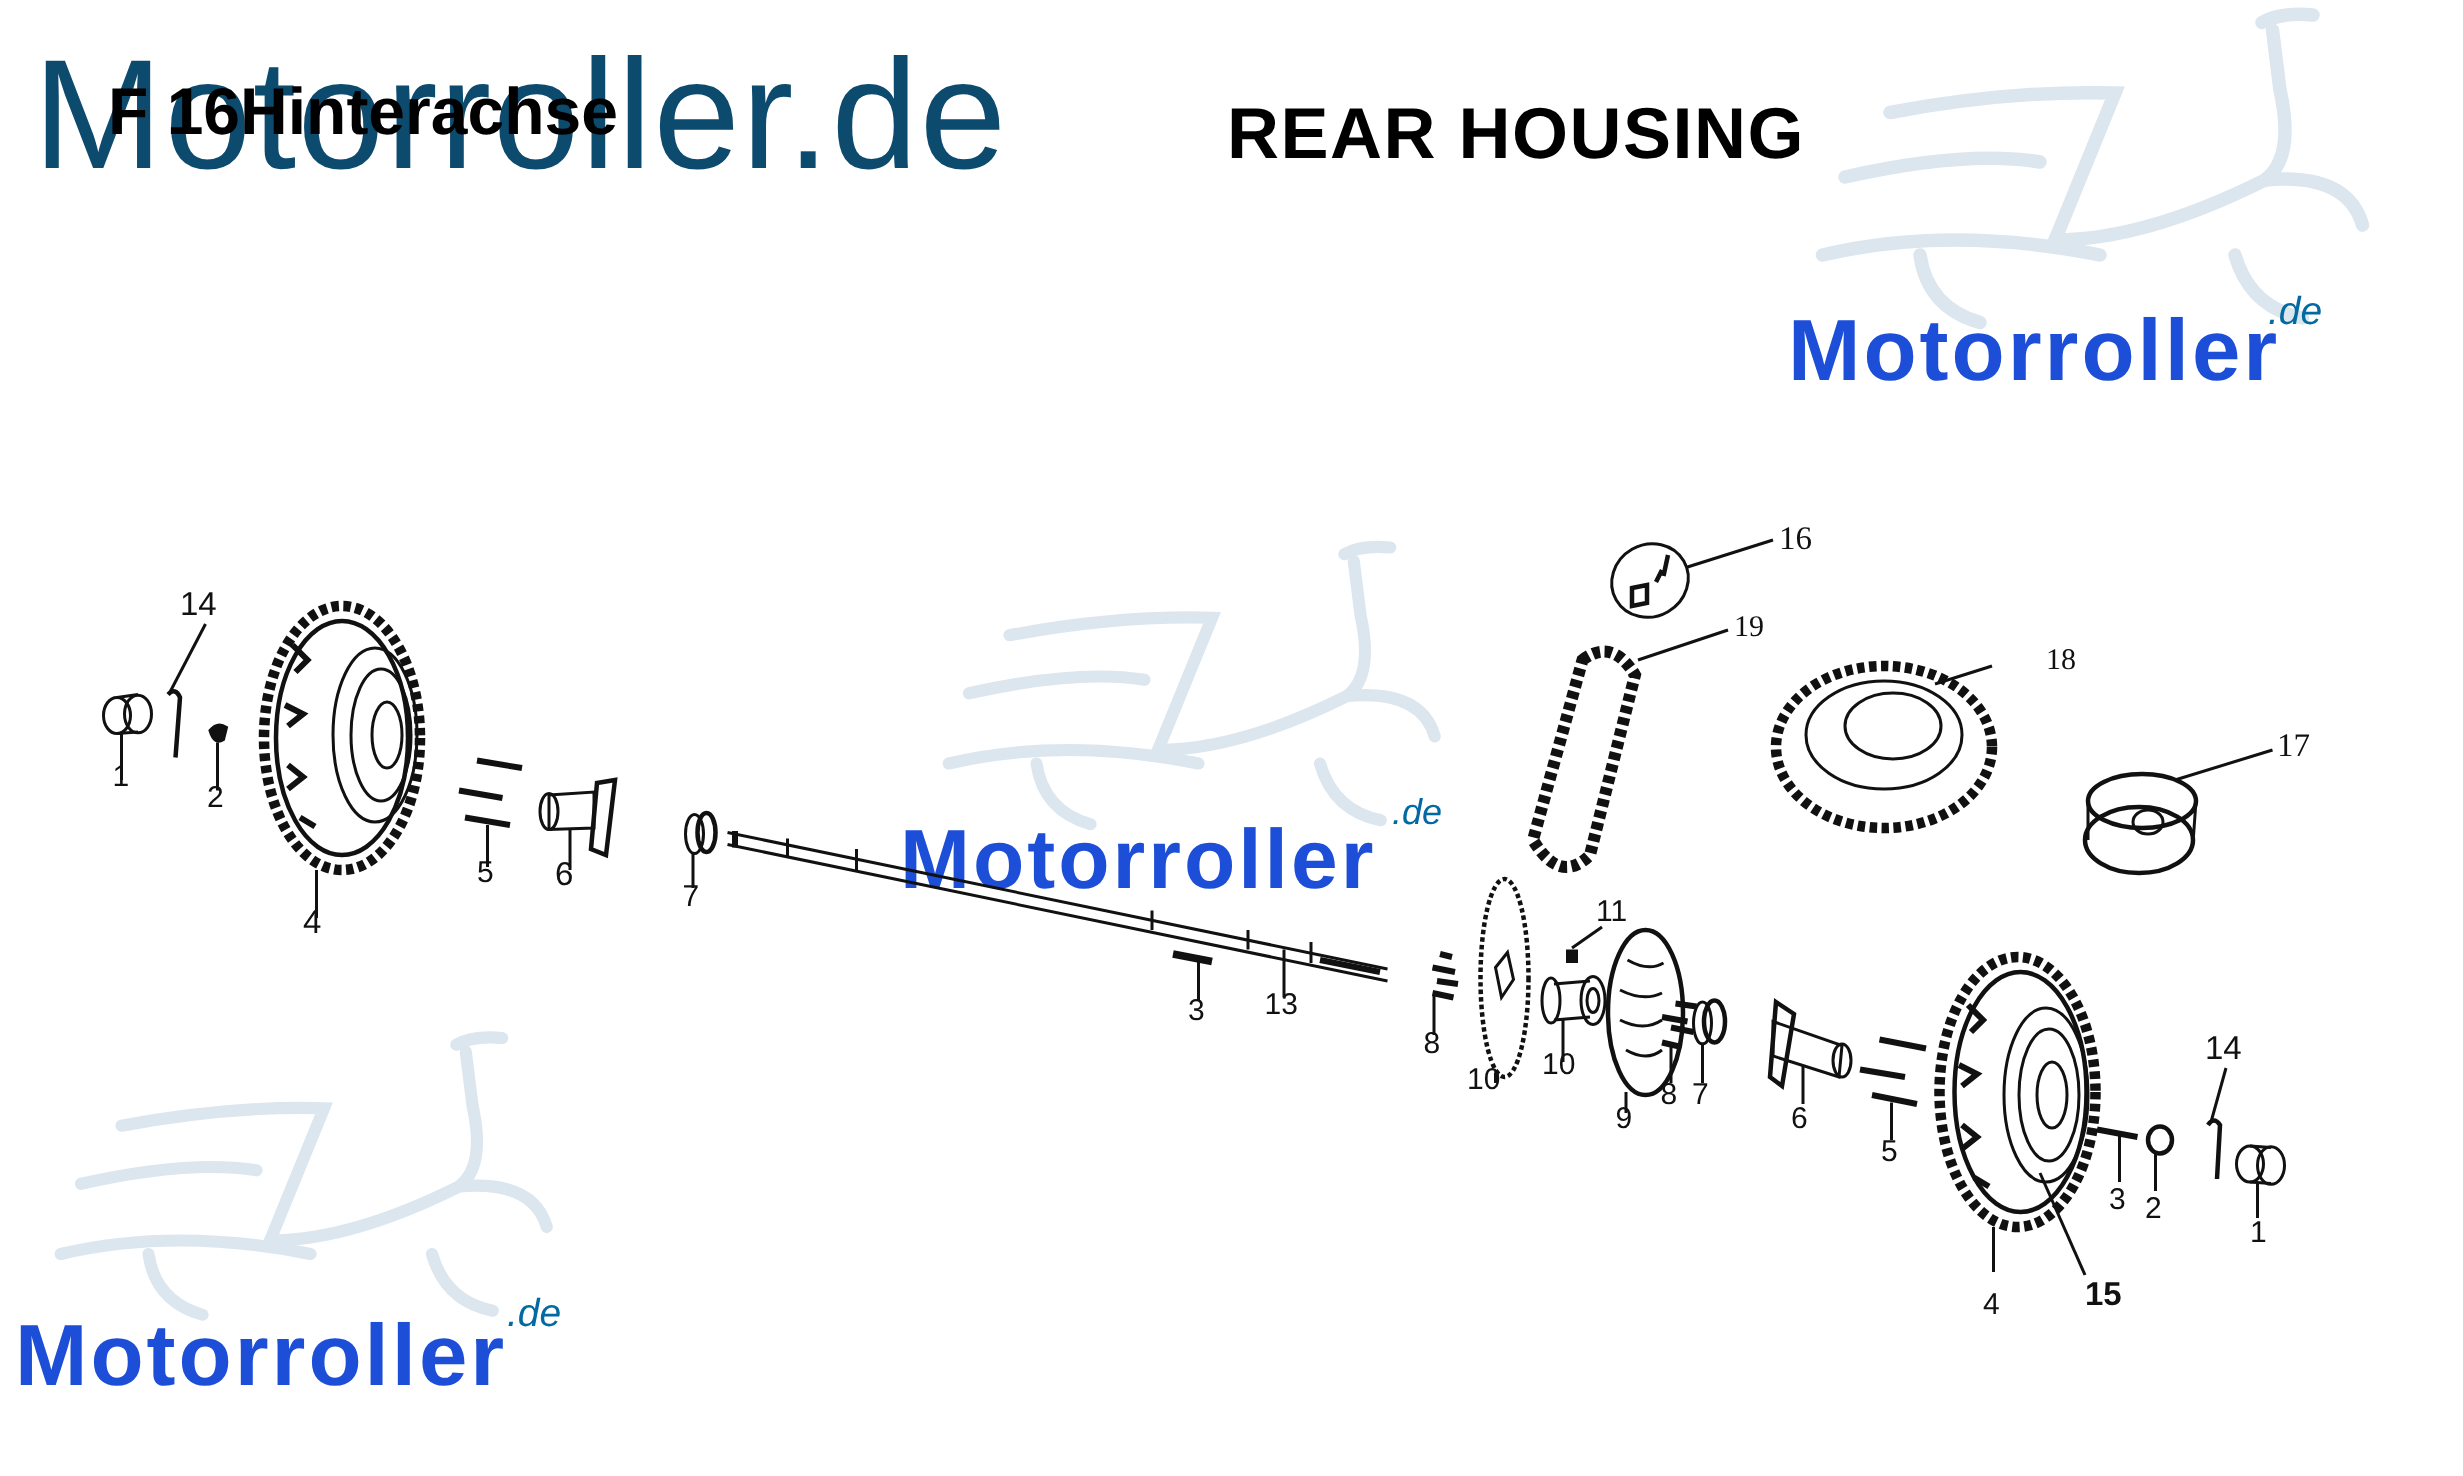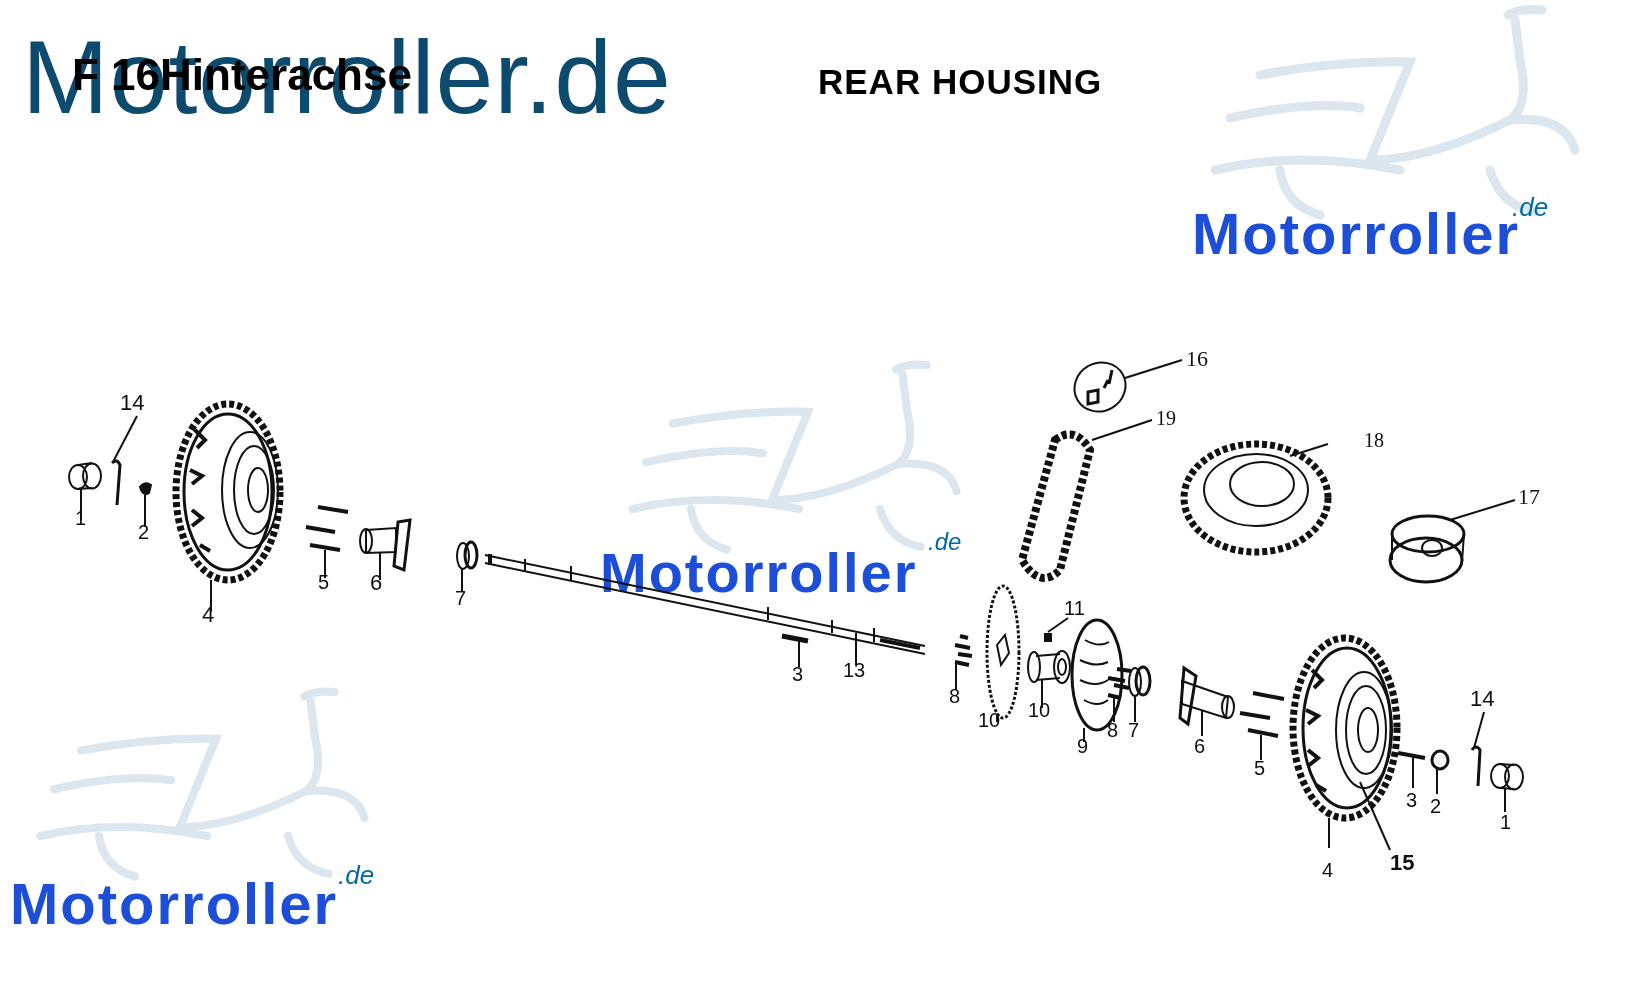--- a/index.html
+++ b/index.html
@@ -4,21 +4,21 @@
 <style>
   html, body { margin: 0; padding: 0; background: #ffffff; }
   body { width: 1642px; height: 984px; position: relative; overflow: hidden;
          font-family: "Liberation Sans", sans-serif; }
   .wm-text { position: absolute; color: #0c4a6e; font-family: "Liberation Sans", sans-serif; white-space: nowrap; }
   .wm-big { left: 22px; top: 18px; font-size: 104px; letter-spacing: 1px; font-weight: normal; }
   .wm-brand { font-weight: bold; color: #1d4ed8; letter-spacing: 2px; }
   .wm-de { font-style: italic; color: #0369a1; }
   .title-left { position: absolute; left: 72px; top: 50px; font-size: 44px; font-weight: bold; color: #000; white-space: nowrap; }
   .title-left .code { }
-  .title-right { position: absolute; left: 818px; top: 62px; font-size: 35px; font-weight: bold; color: #000; letter-spacing: 1px; white-space: nowrap; }
+  .title-right { position: absolute; left: 818px; top: 62px; font-size: 48px; font-weight: bold; color: #000; letter-spacing: 1px; white-space: nowrap; }
   svg.scooter { position: absolute; }
   svg#parts { position: absolute; left: 0; top: 0; }
   .callout { position: absolute; font-family: "Liberation Sans", sans-serif; font-size: 22px; color: #111; line-height: 1; }
   .callout.serif { font-family: "Liberation Serif", serif; }
 </style>
 </head>
 <body>
 
 <div class="wm-text wm-big">Motorroller.de</div>
 

